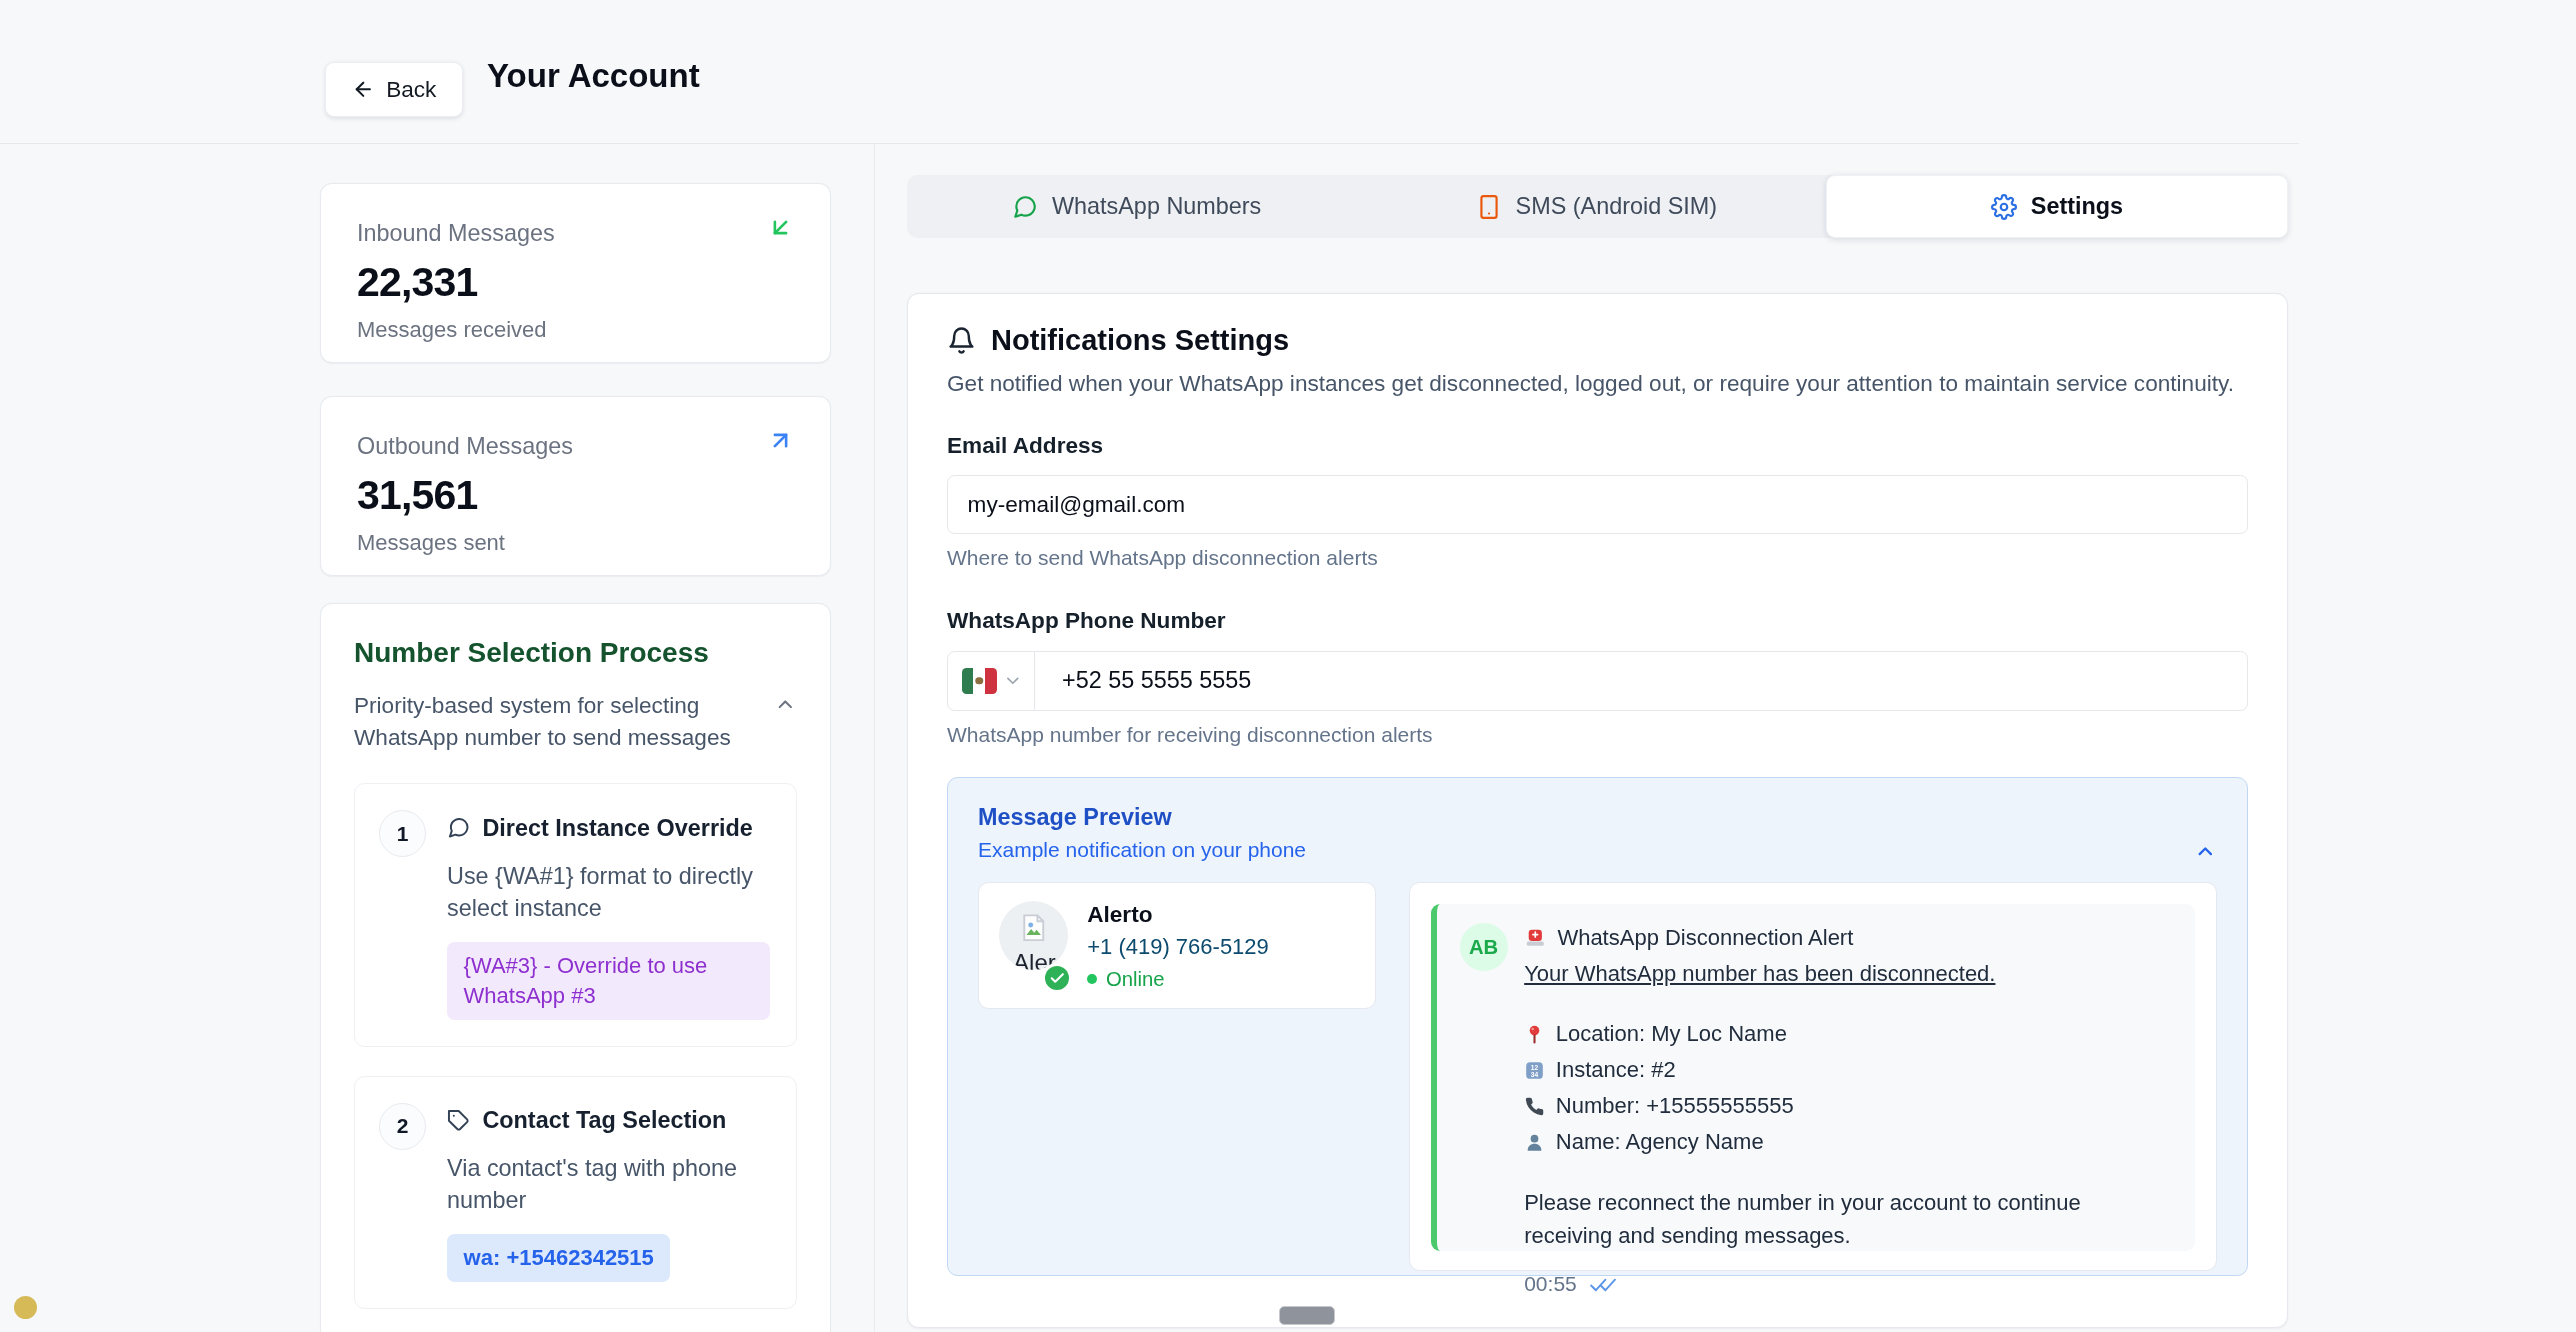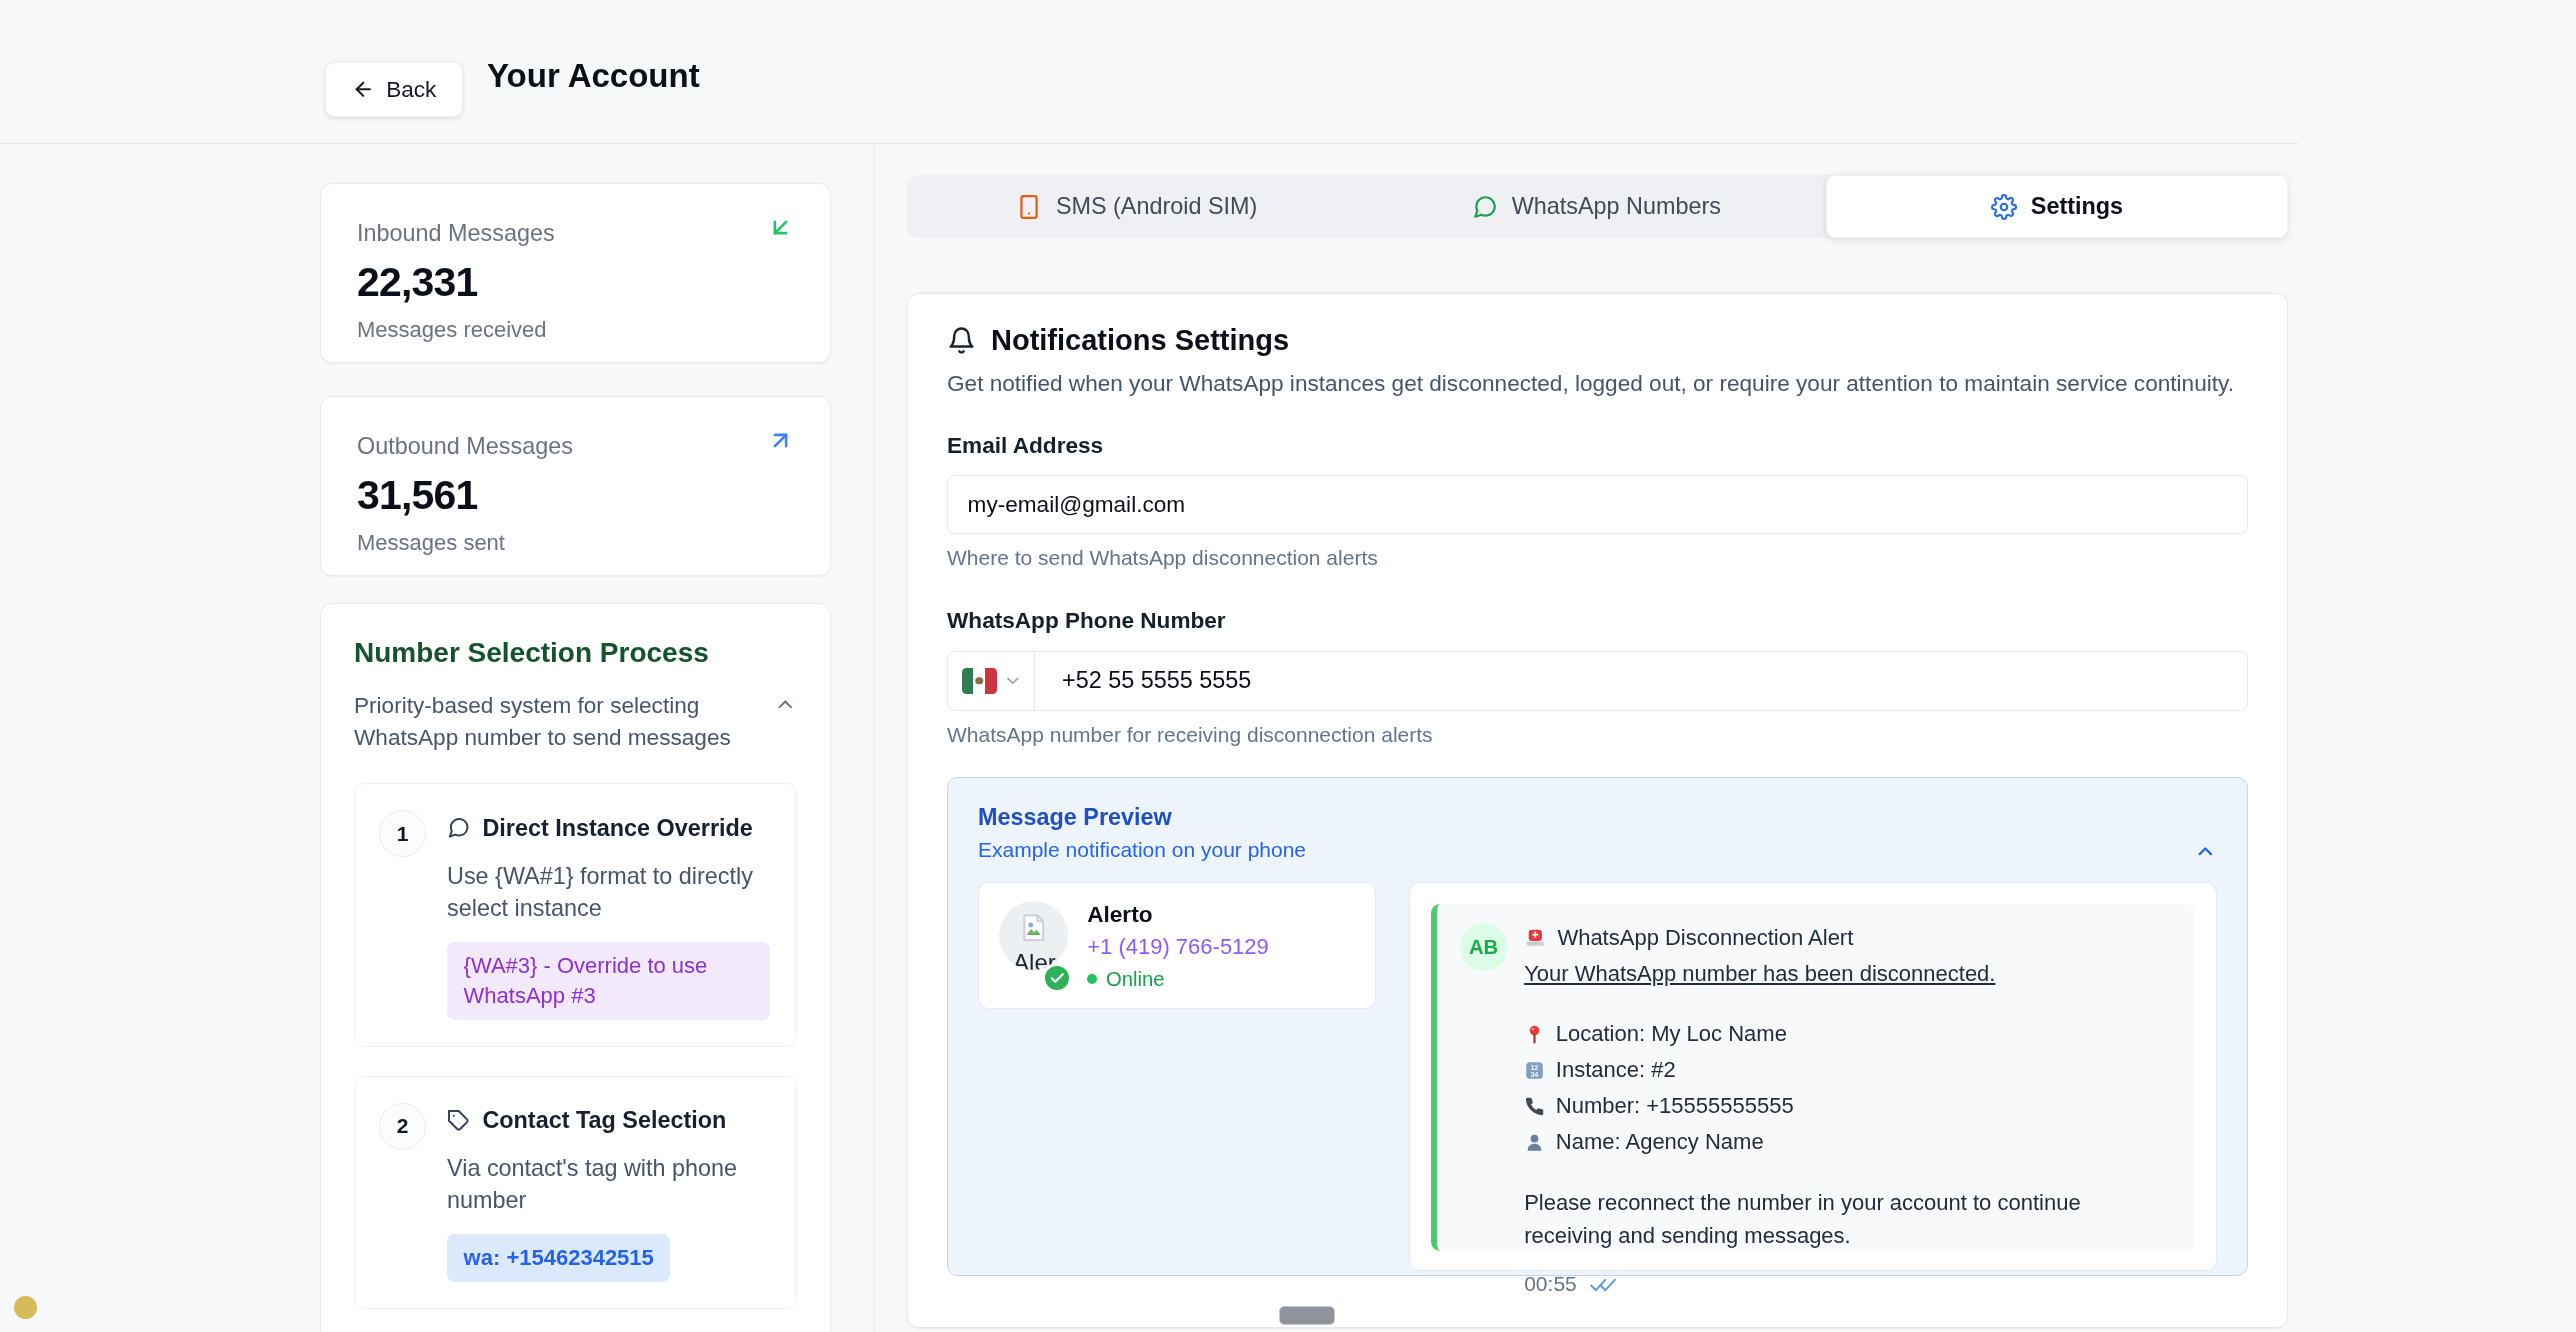--- a/index.html
+++ b/index.html
@@ -114,21 +114,21 @@
   .avatar-alt {
     position:absolute; left:7.5px; top:48px; font-size:24px; font-weight:500; color:#1c232e;
     white-space:nowrap;
     margin-left:7px;
   }
   .verify-badge {
     position:absolute; right:-4.5px; bottom:-3px; width:30px; height:30px; border-radius:50%;
     background:#2fb257; border:3px solid #fff; display:flex; align-items:center; justify-content:center;
   }
   .contact-name { font-size:22.6px; font-weight:600; color:#0b0f19; margin-top:1.5px; }
-  .contact-phone { margin-top:6px; font-size:22px; color:#8b5cf6; }
+  .contact-phone { margin-top:6px; font-size:22px; color:#0c4a6e; }
   .contact-status { margin-top:7.5px; display:flex; align-items:center; gap:9px;
     font-size:20.3px; font-weight:500; color:#16a34a; }
   .status-dot { width:9.8px; height:9.8px; border-radius:50%; background:#22c55e; }
   .chat-card {
     flex:1; height:389px; background:#fff; border:0.8px solid #e5e8ee; border-radius:10.6px; padding:21px;
   }
   .bubble {
     height:347px; background:#f7f9fb; border-radius:9px; border-left:6.8px solid #4cc96c;
     padding:19.6px 22.6px; display:flex; gap:16.6px;
   }
@@ -251,34 +251,34 @@
 
   <div class="prio-item">
     
     
   </div>
 </div>
 
 <div class="abs tabbar">
   <div class="tab">
     <span>
+      <svg width="26" height="26" viewBox="0 0 24 24" fill="none" stroke="#16a34a" stroke-width="2" stroke-linecap="round" stroke-linejoin="round">
+          <path d="M21 11.5a8.38 8.38 0 0 1-.9 3.8 8.5 8.5 0 0 1-7.6 4.7 8.38 8.38 0 0 1-3.8-.9L3 21l1.9-5.7a8.38 8.38 0 0 1-.9-3.8 8.5 8.5 0 0 1 4.7-7.6 8.38 8.38 0 0 1 3.8-.9h.5a8.48 8.48 0 0 1 8 8v.5z"></path>
+        </svg>
+    </span>
+    <span>WhatsApp Numbers</span>
+  </div>
+  <div class="tab">
+    <span>
       <svg width="26" height="26" viewBox="0 0 24 24" fill="none" stroke="#ea580c" stroke-width="2" stroke-linecap="round" stroke-linejoin="round">
           <rect x="5" y="2" width="14" height="20" rx="2" ry="2"></rect>
           <line x1="12" y1="18" x2="12.01" y2="18"></line>
         </svg>
     </span>
     <span>SMS (Android SIM)</span>
-  </div>
-  <div class="tab">
-    <span>
-      <svg width="26" height="26" viewBox="0 0 24 24" fill="none" stroke="#16a34a" stroke-width="2" stroke-linecap="round" stroke-linejoin="round">
-          <path d="M21 11.5a8.38 8.38 0 0 1-.9 3.8 8.5 8.5 0 0 1-7.6 4.7 8.38 8.38 0 0 1-3.8-.9L3 21l1.9-5.7a8.38 8.38 0 0 1-.9-3.8 8.5 8.5 0 0 1 4.7-7.6 8.38 8.38 0 0 1 3.8-.9h.5a8.48 8.48 0 0 1 8 8v.5z"></path>
-        </svg>
-    </span>
-    <span>WhatsApp Numbers</span>
   </div>
   <div class="tab active">
     <span>
       <svg width="26" height="26" viewBox="0 0 24 24" fill="none" stroke="#2b6fe3" stroke-width="2" stroke-linecap="round" stroke-linejoin="round">
           <circle cx="12" cy="12" r="3"></circle>
           <path d="M19.4 15a1.65 1.65 0 0 0 .33 1.82l.06.06a2 2 0 0 1 0 2.83 2 2 0 0 1-2.83 0l-.06-.06a1.65 1.65 0 0 0-1.82-.33 1.65 1.65 0 0 0-1 1.51V21a2 2 0 0 1-2 2 2 2 0 0 1-2-2v-.09A1.65 1.65 0 0 0 9 19.4a1.65 1.65 0 0 0-1.82.33l-.06.06a2 2 0 0 1-2.83 0 2 2 0 0 1 0-2.83l.06-.06a1.65 1.65 0 0 0 .33-1.82 1.65 1.65 0 0 0-1.51-1H3a2 2 0 0 1-2-2 2 2 0 0 1 2-2h.09A1.65 1.65 0 0 0 4.6 9a1.65 1.65 0 0 0-.33-1.82l-.06-.06a2 2 0 0 1 0-2.83 2 2 0 0 1 2.83 0l.06.06a1.65 1.65 0 0 0 1.82.33H9a1.65 1.65 0 0 0 1-1.51V3a2 2 0 0 1 2-2 2 2 0 0 1 2 2v.09a1.65 1.65 0 0 0 1 1.51 1.65 1.65 0 0 0 1.82-.33l.06-.06a2 2 0 0 1 2.83 0 2 2 0 0 1 0 2.83l-.06.06a1.65 1.65 0 0 0-.33 1.82V9a1.65 1.65 0 0 0 1.51 1H21a2 2 0 0 1 2 2 2 2 0 0 1-2 2h-.09a1.65 1.65 0 0 0-1.51 1z"></path>
         </svg>
     </span>
     <span>Settings</span>
   </div>

